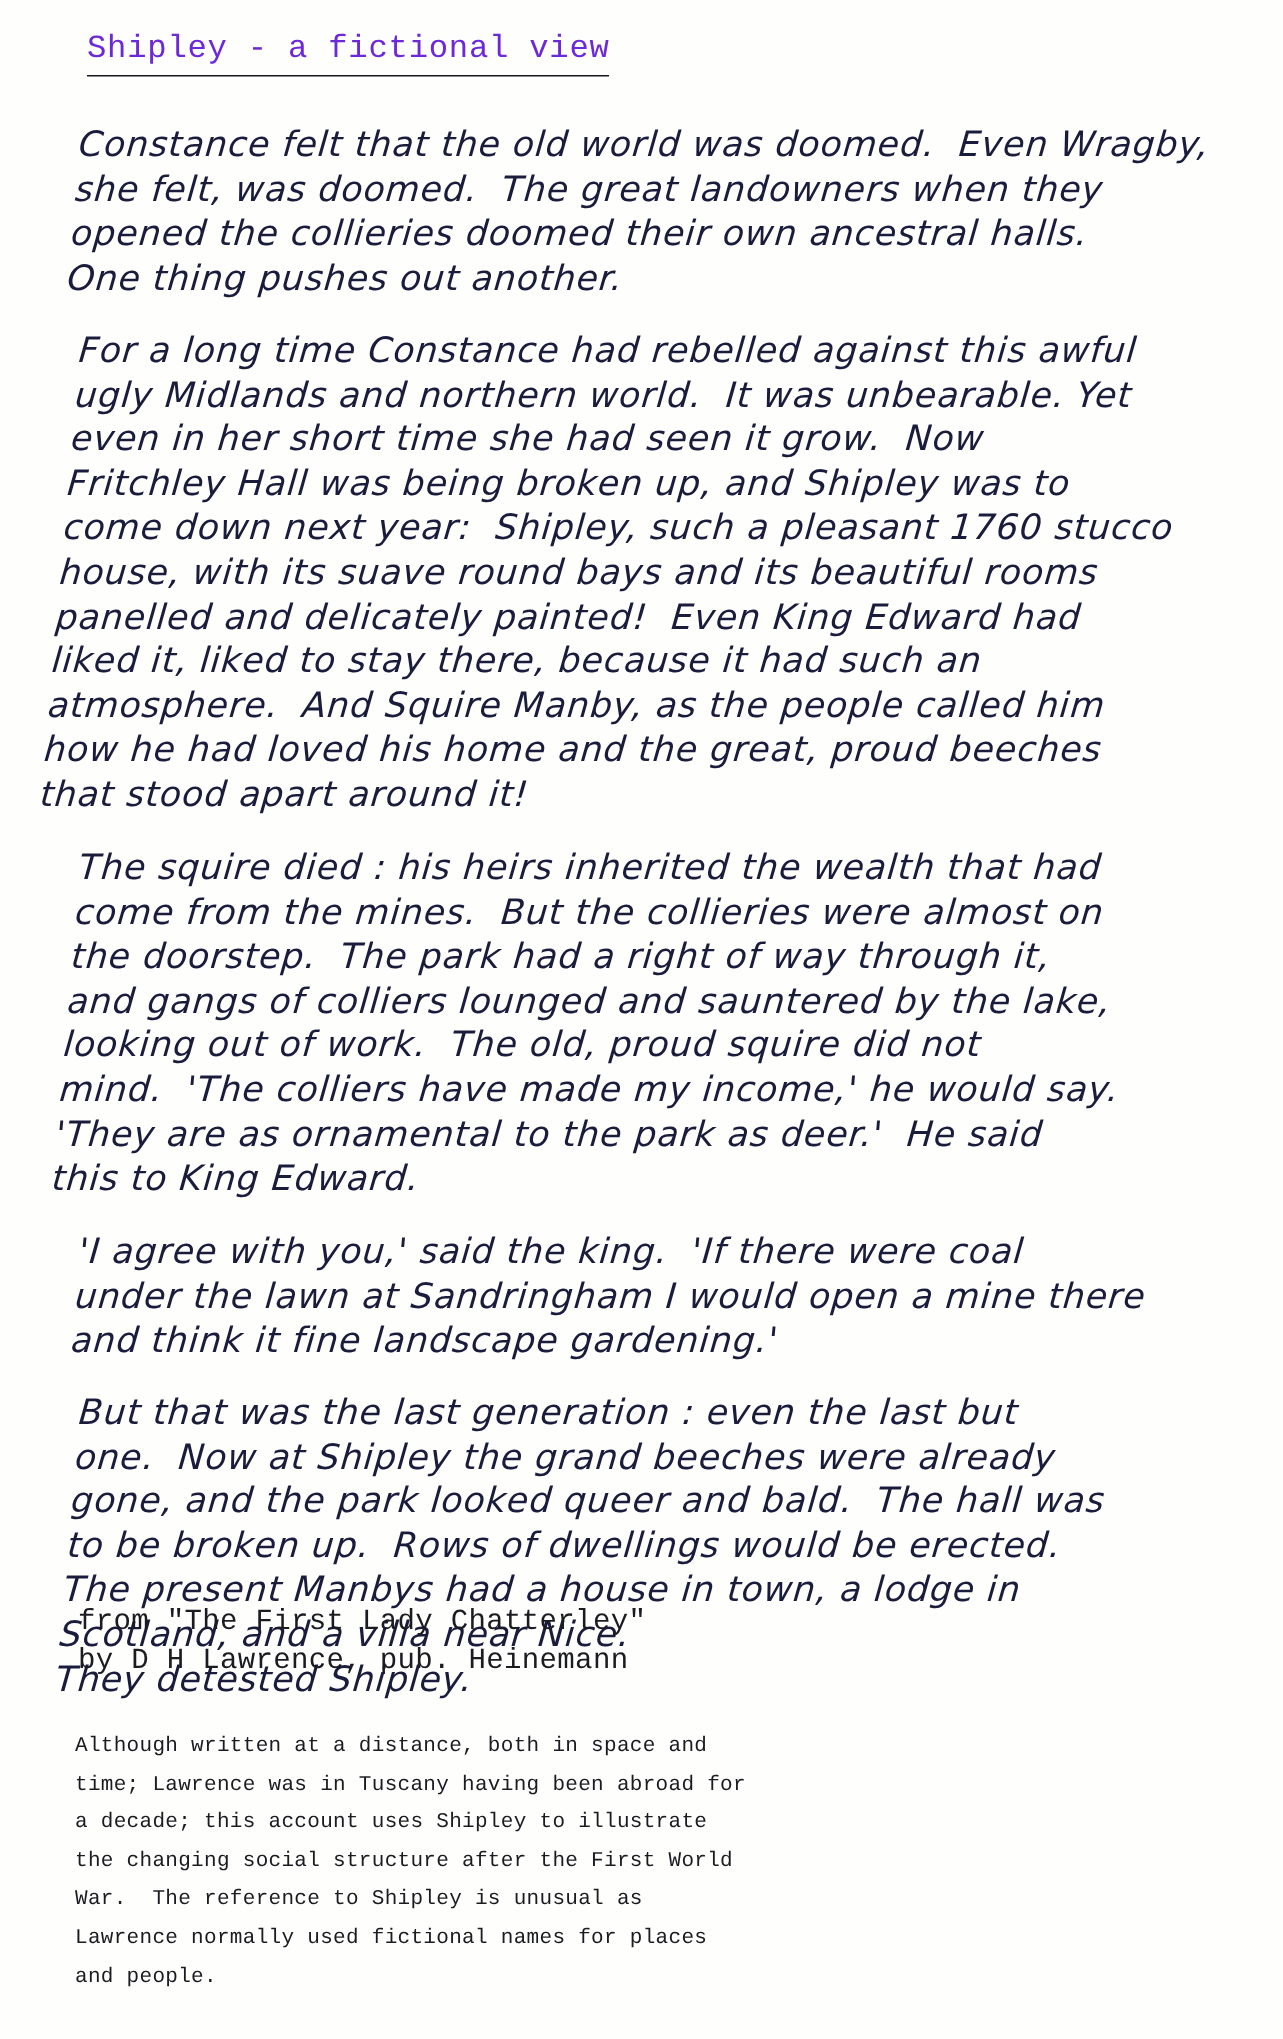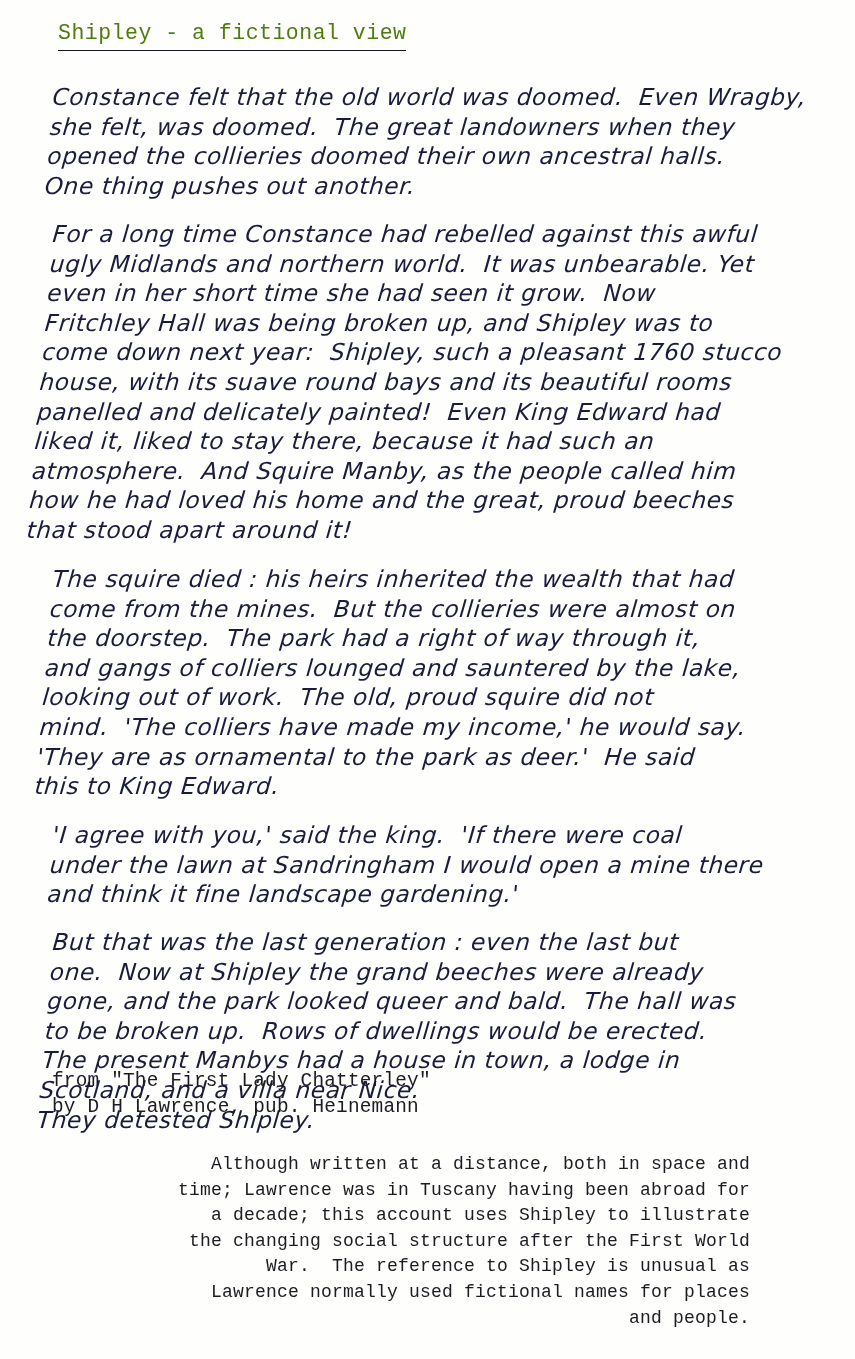--- a/index.html
+++ b/index.html
@@ -26,21 +26,21 @@
 
   #title-block {
     position: absolute;
     left: 58px;
     top: 20px;
   }
   #doc-title {
     font-size: 21.5px;
     letter-spacing: 0.5px;
     line-height: 1.25;
-    color: #4d7c0f;
+    color: #6d28d9;
     display: inline-block;
     padding-bottom: 3px;
     border-bottom: 1.6px solid #16161e;
     white-space: pre;
   }
 
   
   #handwritten-body {
     position: absolute;
     left: 54px;
@@ -71,25 +71,24 @@
     white-space: pre-wrap;
     letter-spacing: 0.2px;
   }
 
   
   #commentary {
     position: absolute;
     left: 50px;
     top: 1152px;
     width: 700px;
-    font-size: 18px;
+    font-size: 14px;
     line-height: 25.6px;
     white-space: pre-wrap;
     letter-spacing: 0.2px;
-    text-align: right;
   }
 
   .scan-tilt { display: block; }
 </style>
 </head>
 <body>
 
 <div id="page">
 
   <div id="title-block">

